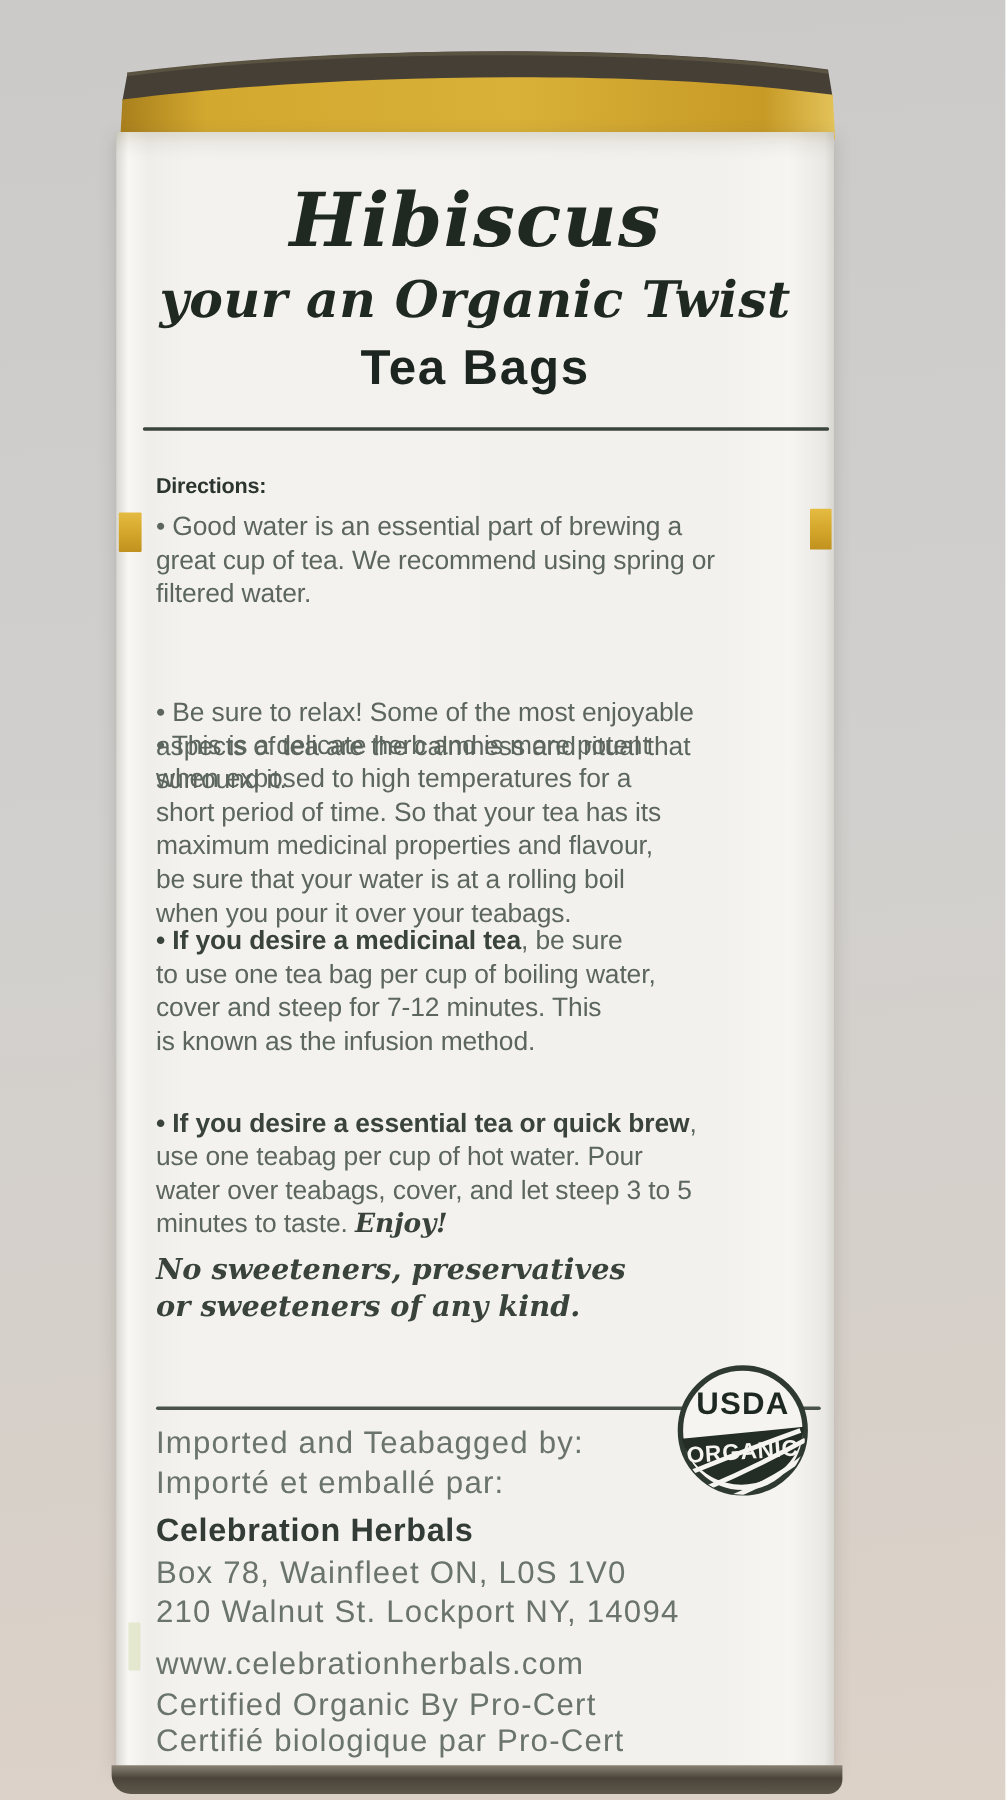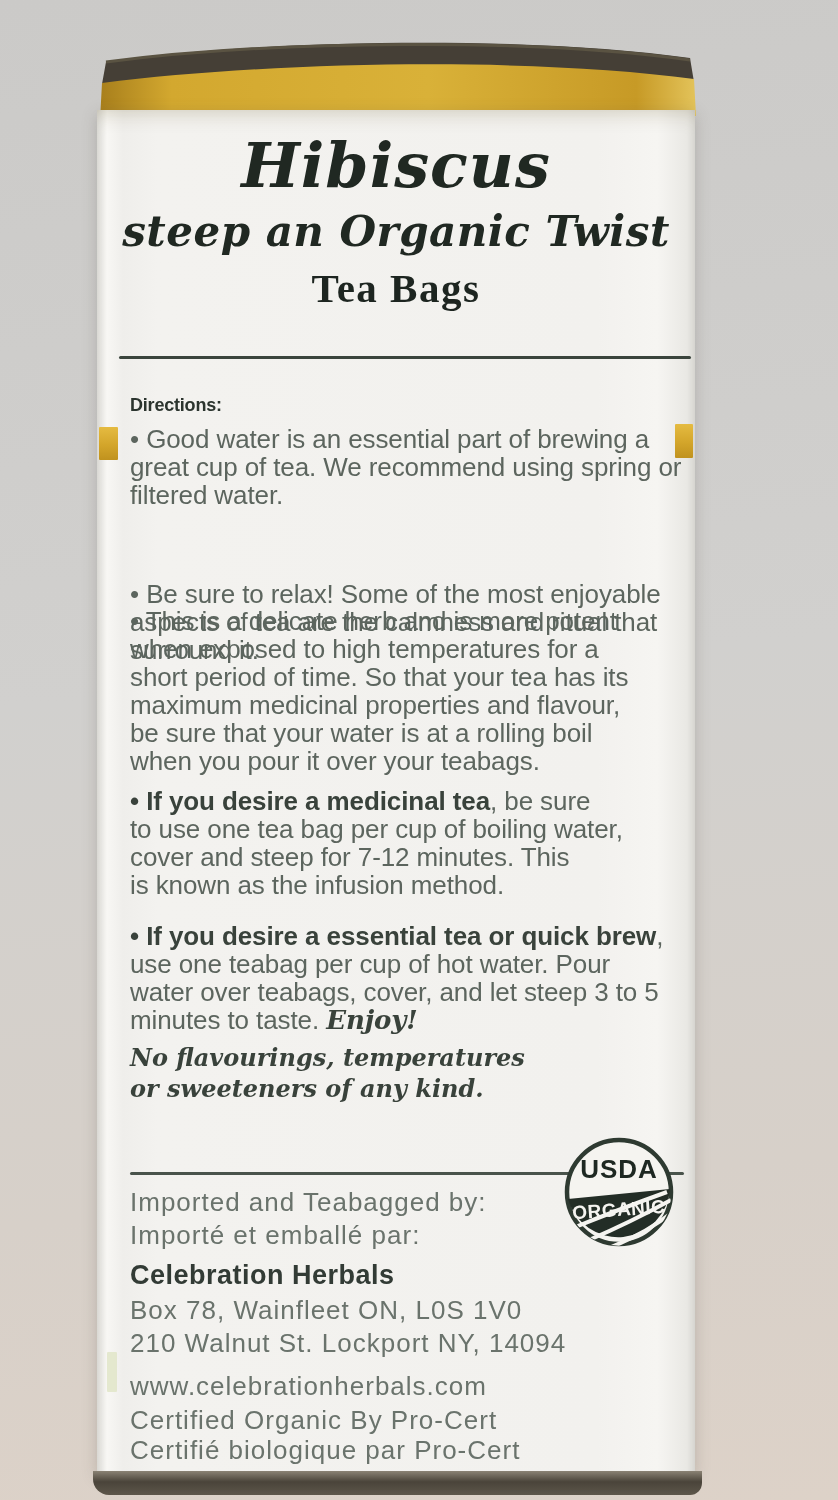--- a/index.html
+++ b/index.html
@@ -14,30 +14,30 @@
     position:absolute;top:80px;left:0;right:0;bottom:22px;
     background:linear-gradient(90deg,#dcdbd7 0px,#f8f7f4 10px,#efeeeb 26px,#f3f2ef 60px,#f2f1ee 500px,#f6f5f2 560px,#e9e8e4 590px,#d9d8d4 598px);
     box-shadow:inset 0 16px 20px -14px rgba(120,105,60,.30), 0 4px 14px rgba(90,85,75,.25);
   }
   .bottom-edge{
     position:absolute;left:-4px;right:-7px;bottom:0;height:24px;
     background:linear-gradient(180deg,#8a8274 0%,#4a443a 45%,#5d564a 100%);
     border-radius:0 0 12px 16px;
   }
   .abs{position:absolute;}
-  .title-block{left:0;top:100px;width:100%;text-align:center;color:#202822;}
+  .title-block{left:0;top:118px;width:100%;text-align:center;color:#202822;}
   .t-script{font-family:"DejaVu Serif",serif;font-style:italic;font-weight:600;
     font-size:62px;line-height:72px;letter-spacing:1px;}
   .t-script2{font-family:"DejaVu Serif",serif;font-style:italic;font-weight:600;
     font-size:42px;line-height:60px;letter-spacing:0.5px;}
-  .t-type{font-family:Liberation Serif, serif;font-weight:700;font-size:41px;
+  .t-type{font-family:Liberation Sans, sans-serif;font-weight:700;font-size:41px;
     line-height:52px;letter-spacing:1.5px;color:#1d2520;}
   .rule{background:#3a443c;height:3px;border-radius:2px;}
   .body-text{left:33px;width:562px;white-space:pre-line;
-    font-size:26px;line-height:28px;letter-spacing:-0.1px;color:#5c655e;}
+    font-size:22px;line-height:28px;letter-spacing:-0.1px;color:#5c655e;}
   .heading{font-size:18px;line-height:30px;font-weight:700;color:#2b342e;letter-spacing:-0.2px;}
   .lead-bold{font-weight:700;color:#39423b;}
   .note{font-family:"DejaVu Serif",serif;font-style:italic;font-weight:700;
     font-size:24px;line-height:31px;color:#39423b;letter-spacing:0;}
   .enjoy{font-family:"DejaVu Serif",serif;font-style:italic;font-weight:700;color:#39423b;}
   .footer-text{font-size:26px;line-height:33px;letter-spacing:1px;color:#6a736c;}
   .company{font-size:27px;font-weight:700;letter-spacing:0.5px;color:#323b35;}
   .certified{line-height:30px;}
   .gold-tab{background:linear-gradient(180deg,#e5bb41 0%,#d3a52a 55%,#c0921e 100%);border-radius:1px;}
   .pale-tab{background:#e0e5c8;opacity:.85;border-radius:1px;}
@@ -65,21 +65,21 @@
     </svg>
 
     <div class="panel"></div>
 
     <div class="abs gold-tab" style="left:2px;top:397px;width:19px;height:33px;"></div>
     <div class="abs gold-tab" style="left:578px;top:394px;width:18px;height:34px;"></div>
     <div class="abs pale-tab" style="left:10px;top:1322px;width:10px;height:40px;"></div>
 
     <div class="abs title-block">
       <div class="t-script">Hibiscus</div>
-      <div class="t-script2">steep an Organic Twist</div>
+      <div class="t-script2">your an Organic Twist</div>
       <div class="t-type">Tea Bags</div>
     </div>
 
     <div class="abs rule" style="left:22px;top:326px;width:572px;"></div>
 
     <div class="abs body-text heading" style="top:360px;">Directions:</div>
 
     <div class="abs body-text" style="top:395px;">• Good water is an essential part of brewing a
 great cup of tea. We recommend using spring or
 filtered water.</div>
@@ -88,31 +88,31 @@
 aspects of tea are the calmness and ritual that
 surround it.</div>
 
     <div class="abs body-text" style="top:577px;">• This is a delicate herb and is more potent
 when exposed to high temperatures for a
 short period of time. So that your tea has its
 maximum medicinal properties and flavour,
 be sure that your water is at a rolling boil
 when you pour it over your teabags.</div>
 
-    <div class="abs body-text" style="top:757px;"><span class="lead-bold">• If you desire a medicinal tea</span><span>, be sure
+    <div class="abs body-text" style="top:740px;"><span class="lead-bold">• If you desire a medicinal tea</span><span>, be sure
 to use one tea bag per cup of boiling water,
 cover and steep for 7-12 minutes. This
 is known as the infusion method.</span></div>
 
     <div class="abs body-text" style="top:892px;"><span class="lead-bold">• If you desire a essential tea or quick brew</span><span>,
 use one teabag per cup of hot water. Pour
 water over teabags, cover, and let steep 3 to 5
 minutes to taste. </span><span class="enjoy">Enjoy!</span></div>
 
-    <div class="abs body-text note" style="top:1012px;">No flavourings, temperatures
+    <div class="abs body-text note" style="top:1012px;">No sweeteners, preservatives
 or sweeteners of any kind.</div>
 
     <div class="abs rule" style="left:33px;top:1142px;width:554px;background:#49534b;"></div>
 
     <svg class="seal" viewBox="0 0 120 120">
       <defs>
         <clipPath id="sealLower">
           <path d="M8 66 L112 57 A52 52 0 0 1 8 66 Z"></path>
         </clipPath>
       </defs>

